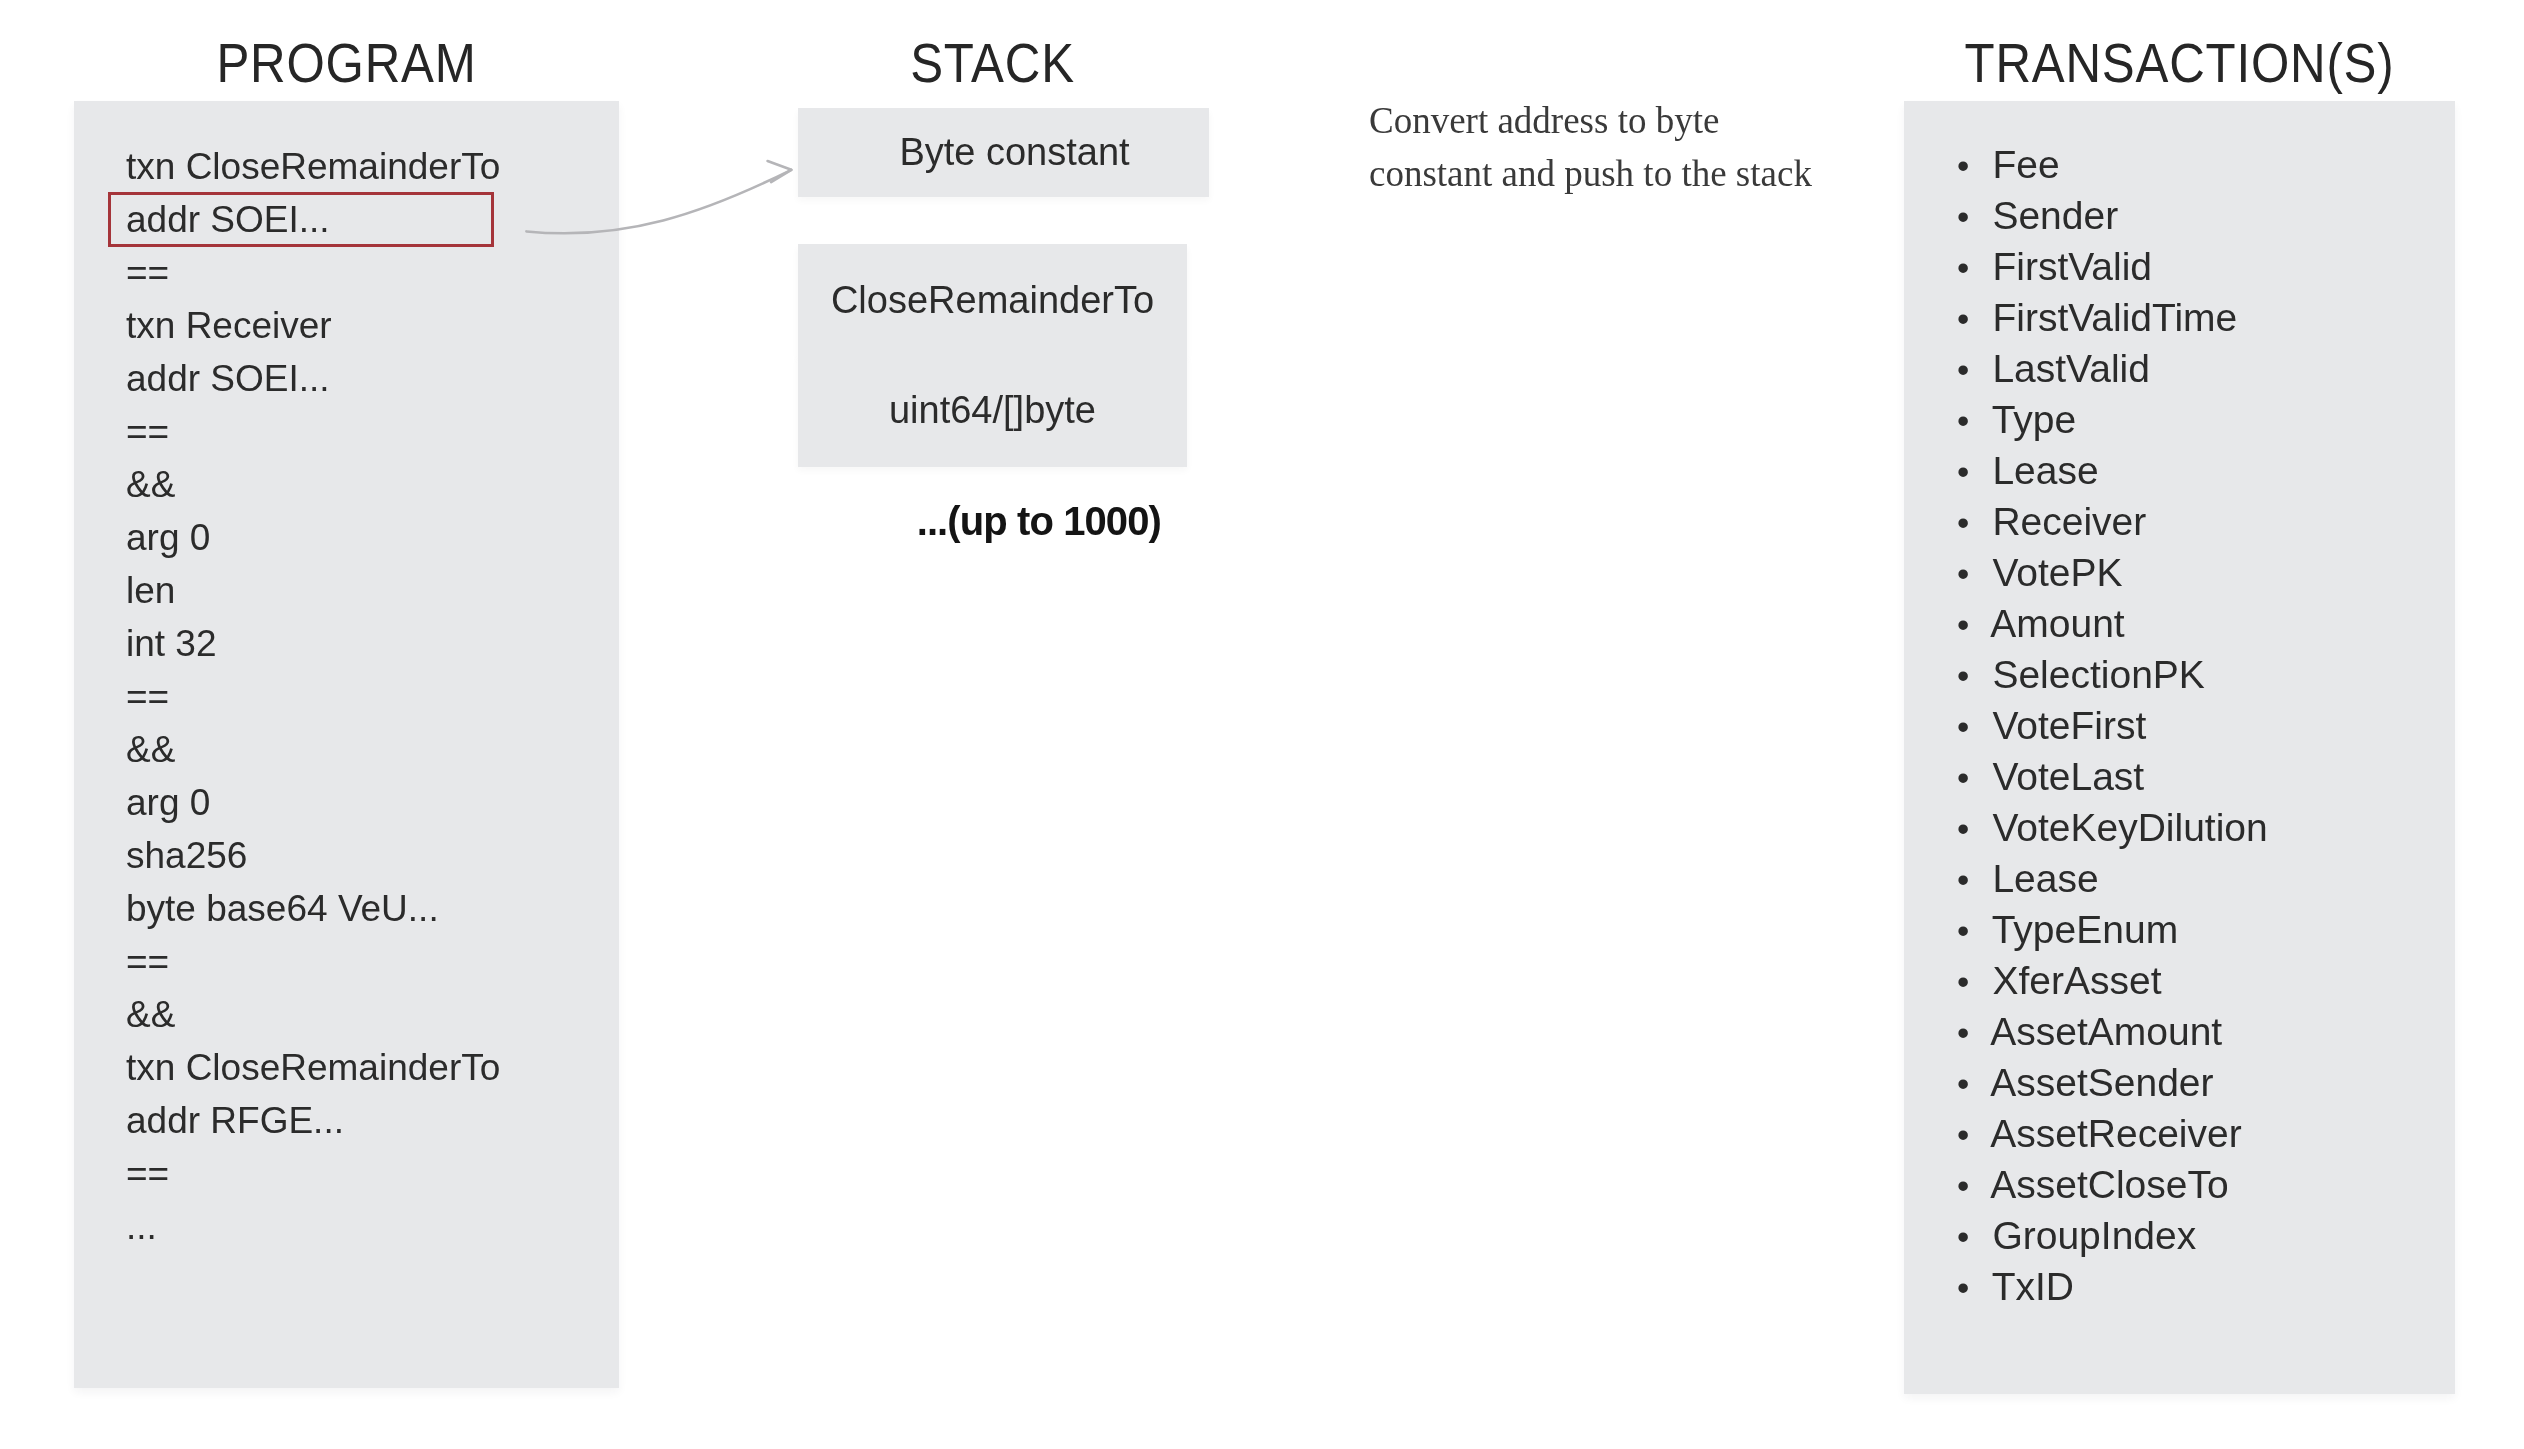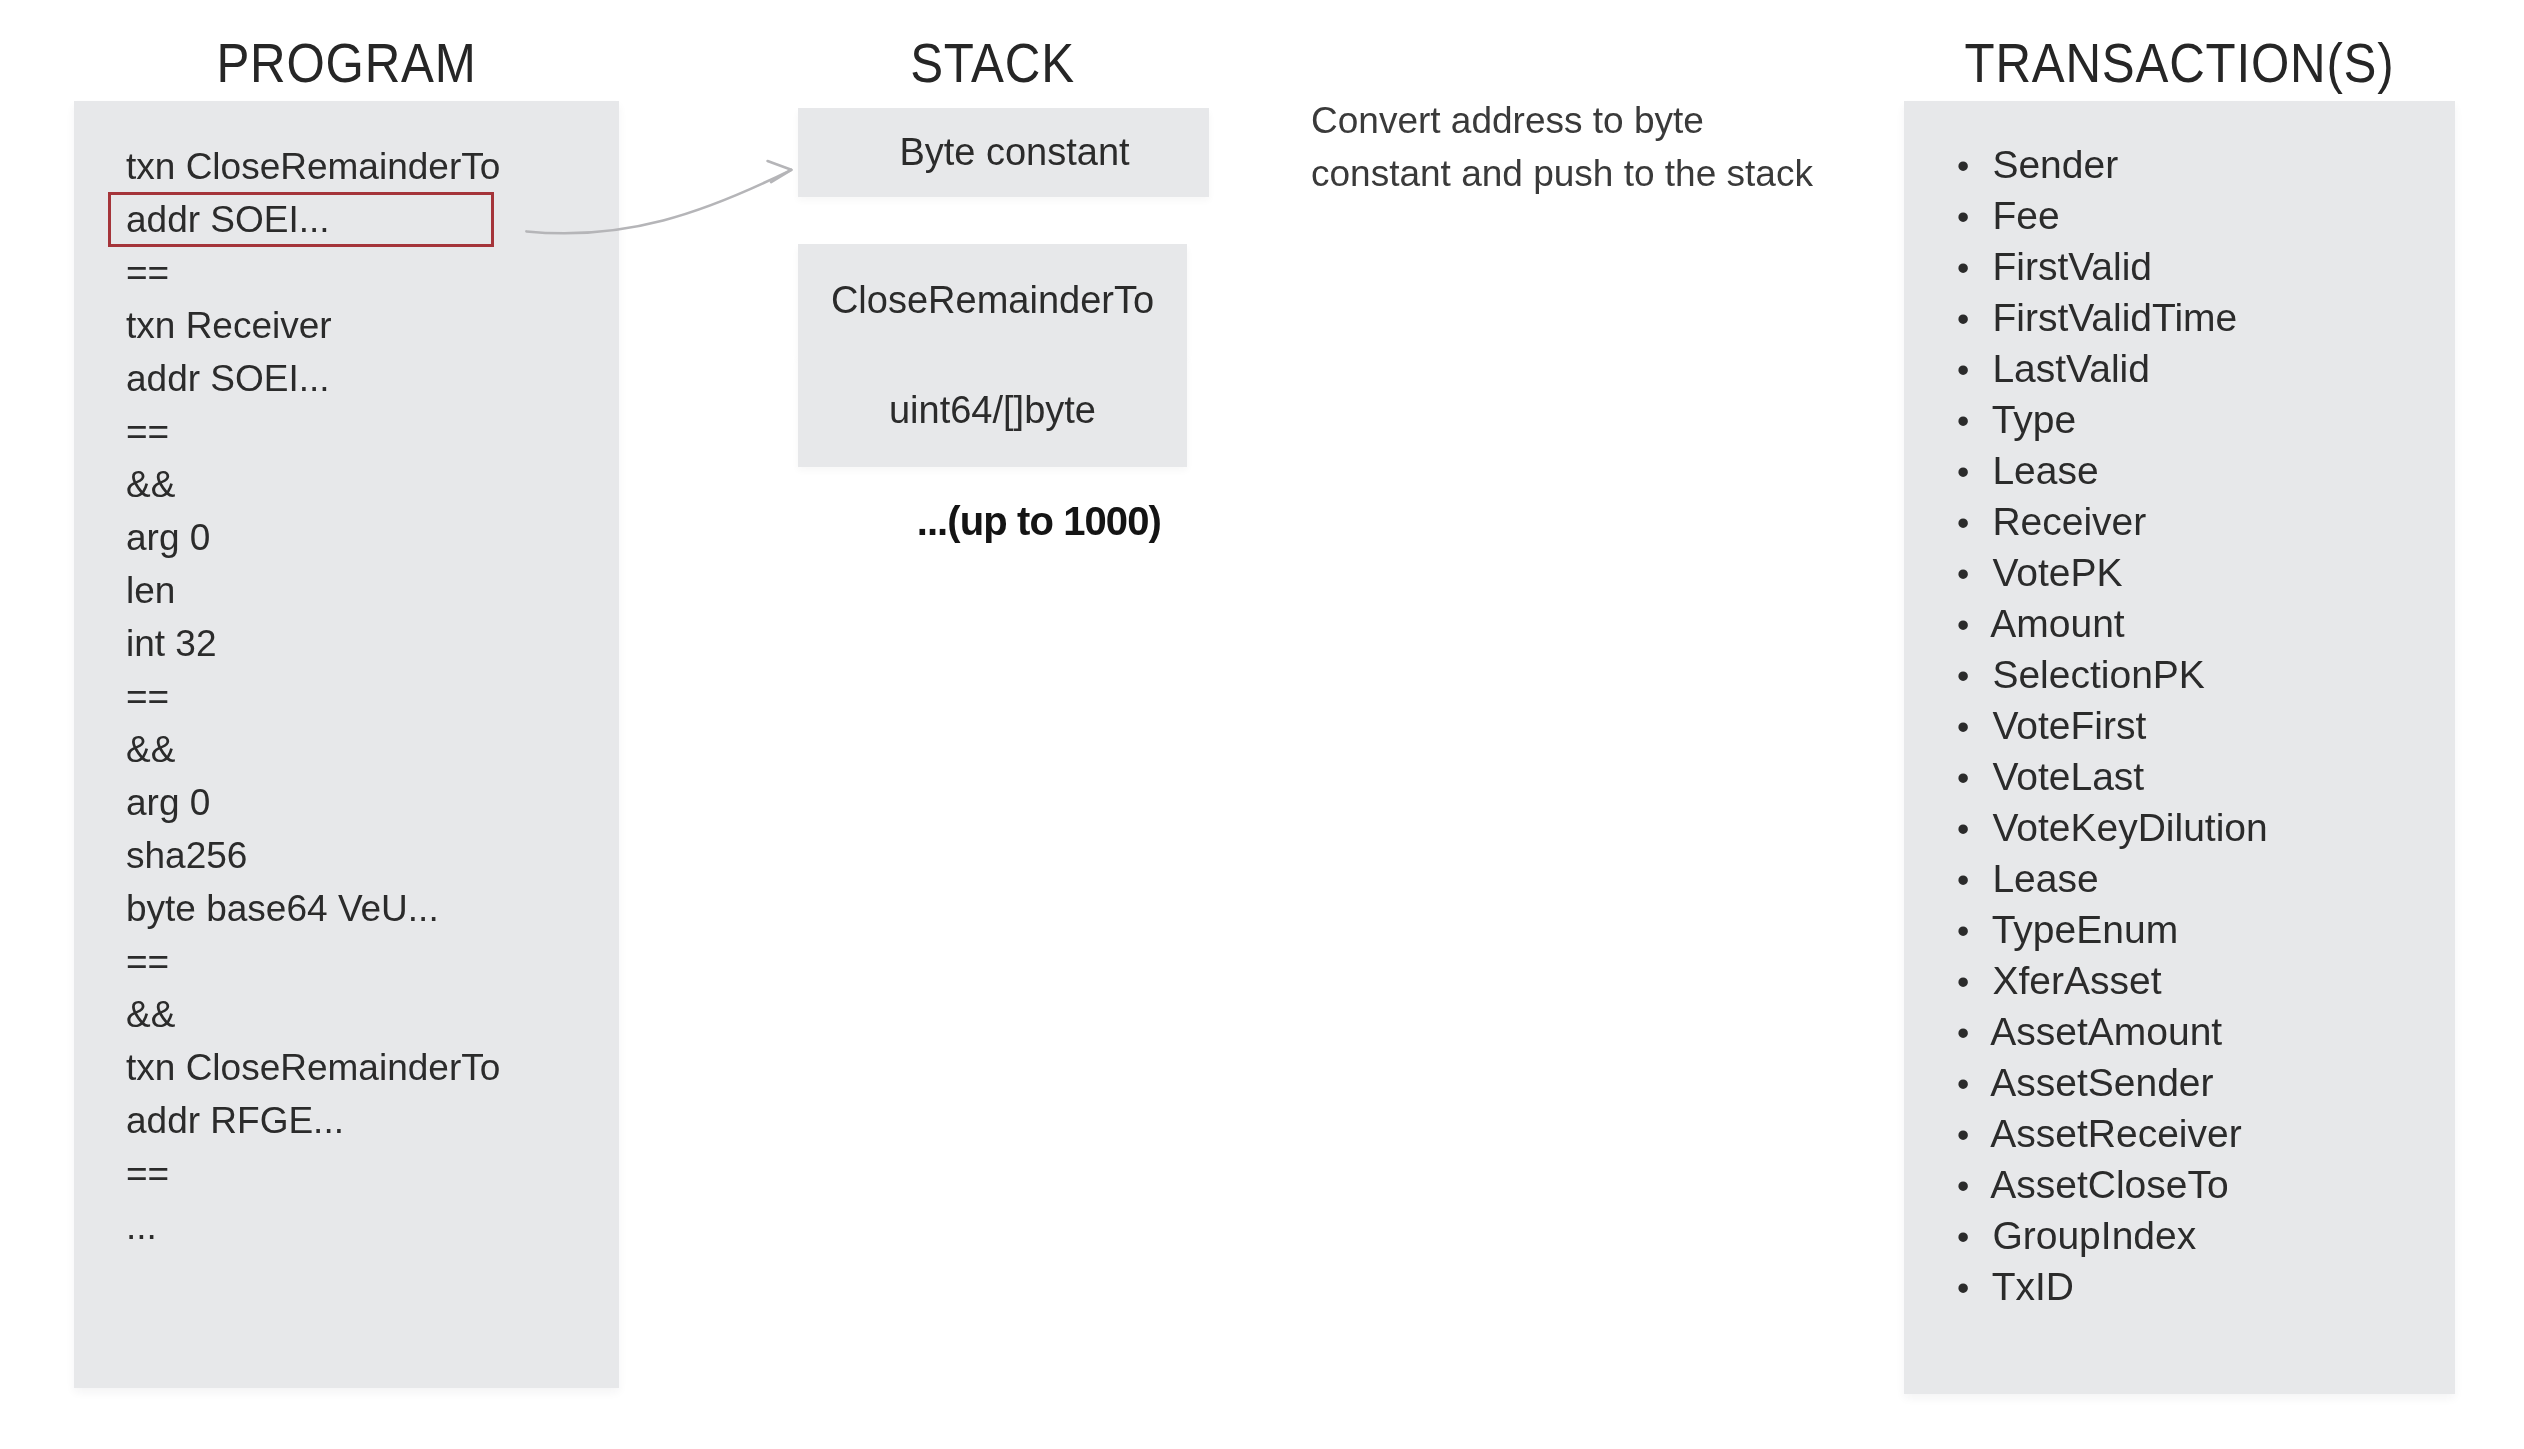--- a/index.html
+++ b/index.html
@@ -92,26 +92,27 @@
     font-size: 40px;
     font-weight: bold;
     letter-spacing: -0.9px;
     color: var(--bold-text, #141414);
     white-space: nowrap;
   }
 
   
   #annotation {
     position: absolute;
-    left: 1311px;
+    left: 1369px;
     top: 94px;
     font-size: 37px;
     line-height: 53px;
     color: var(--note-text, #3a3a3a);
     white-space: nowrap;
+    font-family: Liberation Serif, serif;
   }
 
   
   #arrow-svg {
     position: absolute;
     left: 493px;
     top: 132px;
     width: 352px;
     height: 176px;
     overflow: visible;
@@ -262,30 +263,30 @@
   <div id="annotation">
     <div>Convert address to byte</div>
     <div>constant and push to the stack</div>
   </div>
 
   <div class="panel" id="txn-panel">
     <div id="txn-list">
 
         <div class="txn-item">
           <span class="bullet">•</span>
+          <span>Fee</span>
+        </div>
+
+        <div class="txn-item">
+          <span class="bullet">•</span>
           <span>Sender</span>
         </div>
 
         <div class="txn-item">
           <span class="bullet">•</span>
-          <span>Fee</span>
-        </div>
-
-        <div class="txn-item">
-          <span class="bullet">•</span>
           <span>FirstValid</span>
         </div>
 
         <div class="txn-item">
           <span class="bullet">•</span>
           <span>FirstValidTime</span>
         </div>
 
         <div class="txn-item">
           <span class="bullet">•</span>

